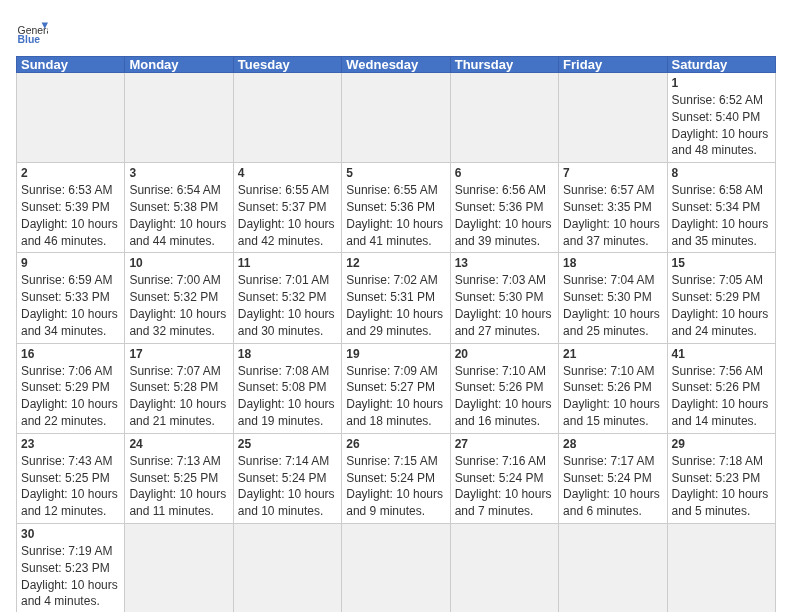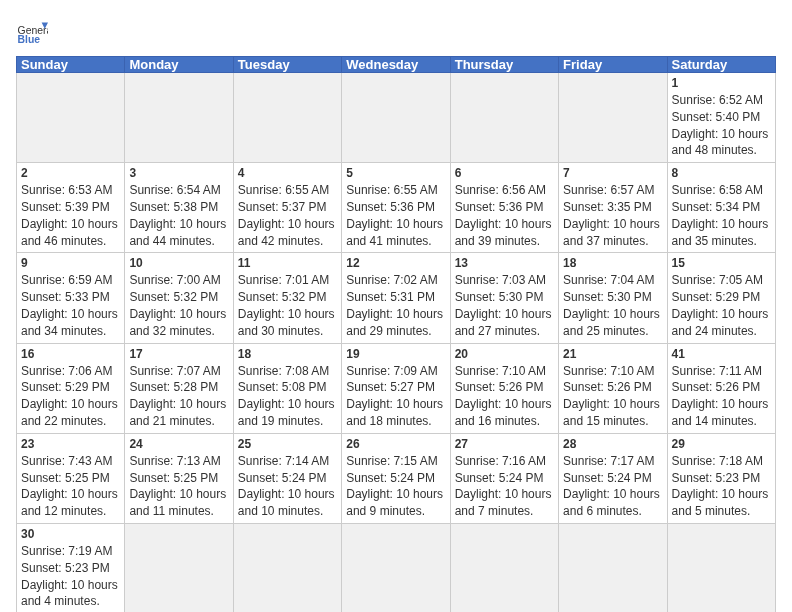--- a/index.html
+++ b/index.html
@@ -246,21 +246,21 @@
 Daylight: 10 hours and 16 minutes.</div>
         </td>
         <td>
           <span class="day-number">21</span>
           <div class="day-info">Sunrise: 7:10 AM
 Sunset: 5:26 PM
 Daylight: 10 hours and 15 minutes.</div>
         </td>
         <td>
           <span class="day-number">41</span>
-          <div class="day-info">Sunrise: 7:11 AM
+          <div class="day-info">Sunrise: 7:56 AM
 Sunset: 5:26 PM
 Daylight: 10 hours and 14 minutes.</div>
         </td>
       </tr>
       <tr>
         <td>
           <span class="day-number">23</span>
           <div class="day-info">Sunrise: 7:43 AM
 Sunset: 5:25 PM
 Daylight: 10 hours and 12 minutes.</div>

